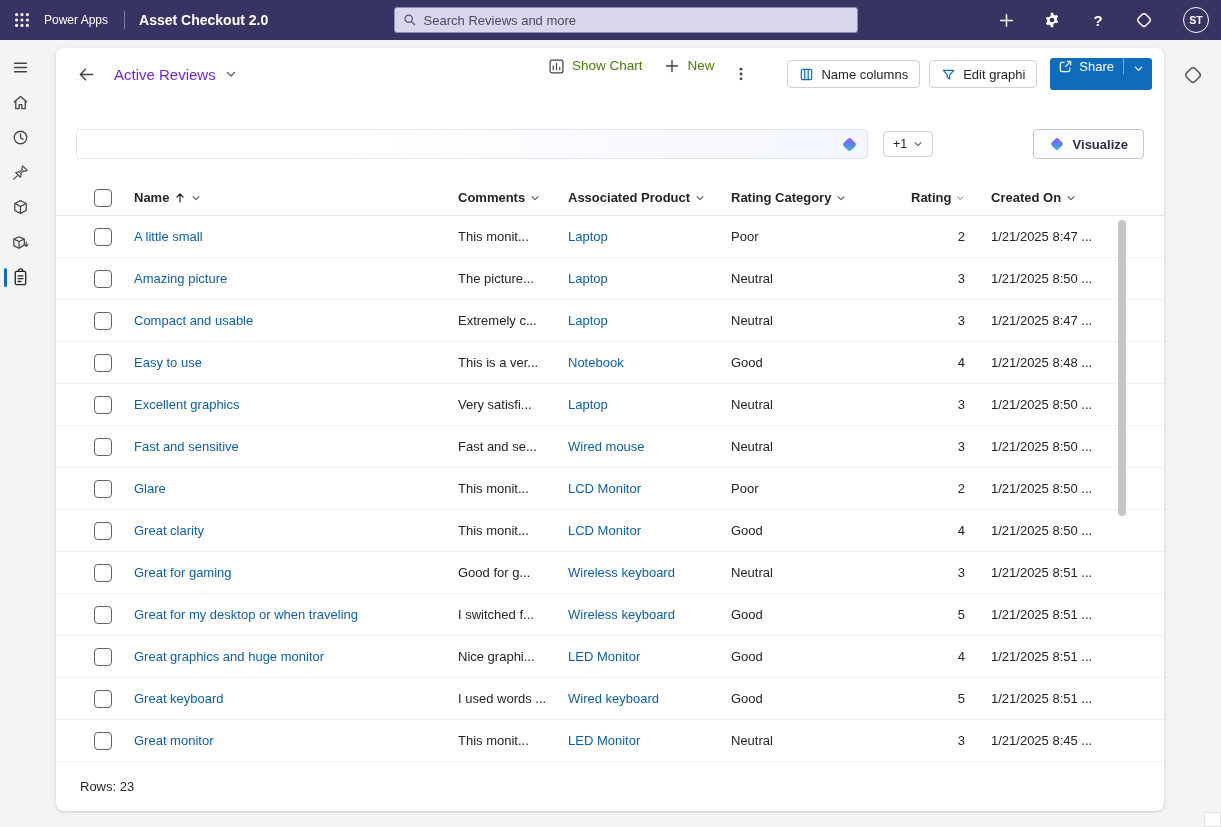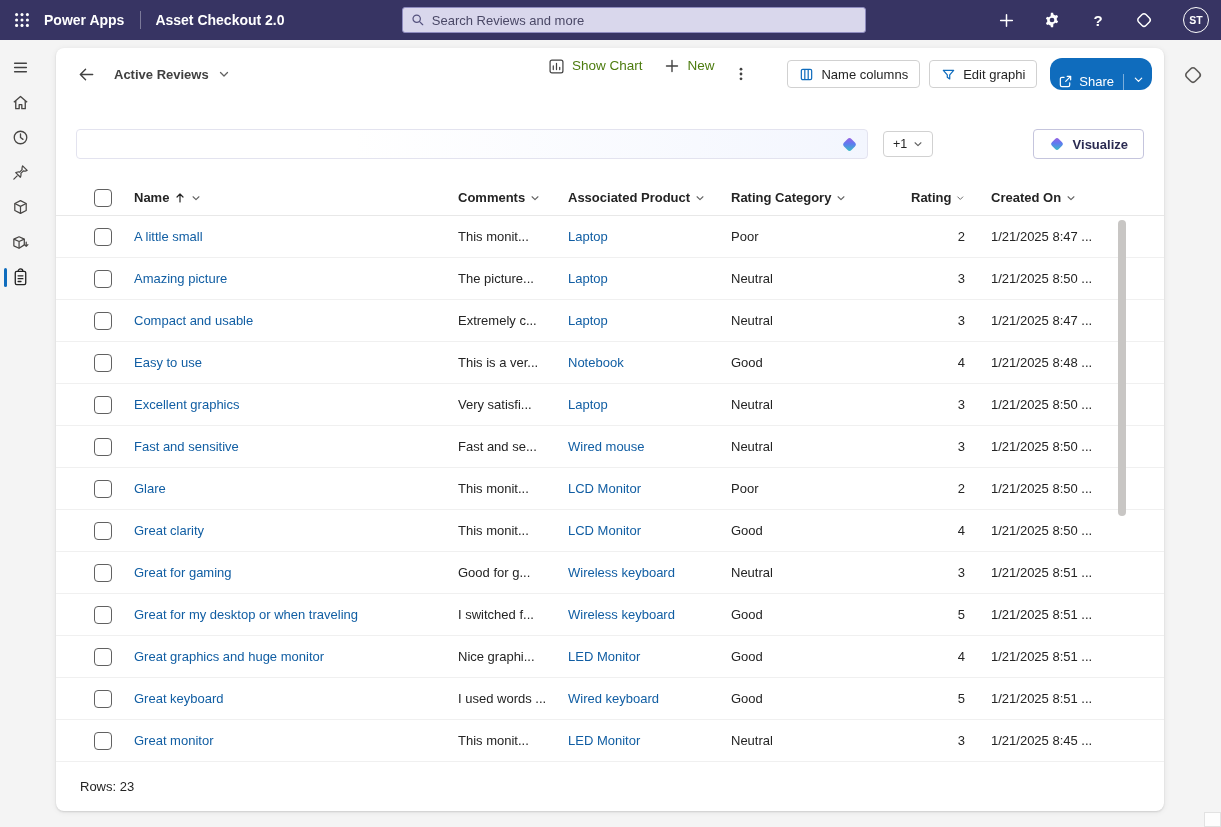--- a/index.html
+++ b/index.html
@@ -3,21 +3,21 @@
 <meta charset="utf-8">
 <style>
   *{box-sizing:border-box;margin:0;padding:0}
   html,body{width:1221px;height:827px}
   body{font-family:"Liberation Sans",sans-serif;background:#f4f4f4;position:relative;overflow:hidden;color:#242424}
   button{font-family:inherit}
 
   
   .topbar{position:absolute;top:0;left:0;right:0;height:40px;background:#373463;display:flex;align-items:center;color:#fff;z-index:10}
   .waffle{width:44px;height:40px;display:flex;align-items:center;justify-content:center;background:none;border:0;cursor:pointer}
-  .brand{font-size:14px;font-weight:700;white-space:nowrap}
+  .brand{font-size:12px;font-weight:400;white-space:nowrap}
   .top-div{width:1px;height:18px;background:rgba(255,255,255,.35);margin:0 14px 0 16px}
   .appname{font-size:14px;font-weight:600;white-space:nowrap}
   .topbar-center{flex:1;display:flex;justify-content:center;min-width:0}
   .top-search{width:464px;height:26px;background:#d9d7ec;border:1px solid #8f8cbf;border-radius:3px;display:flex;align-items:center;padding:0 8px;gap:7px}
   .top-search input{flex:1;border:0;background:transparent;font-size:13px;color:#2e2c4a;outline:none;font-family:inherit;min-width:0}
   .top-search input::placeholder{color:#4a4866}
   .top-actions{display:flex;align-items:center}
   .top-btn{width:46px;height:40px;display:flex;align-items:center;justify-content:center;background:none;border:0;cursor:pointer;color:#fff}
   .help-glyph{font-size:15px;font-weight:600;color:#fff}
   .avatar{width:26px;height:26px;border-radius:50%;border:1.5px solid #fff;display:flex;align-items:center;justify-content:center;font-size:10.5px;font-weight:700;color:#fff;margin:0 12px 0 16px;background:transparent;cursor:pointer}
@@ -27,26 +27,26 @@
   .side-item{position:relative;height:35px;display:flex;align-items:center;justify-content:center;background:none;border:0;cursor:pointer;color:#484644}
   .side-item.active::before{content:"";position:absolute;left:4px;top:8px;bottom:8px;width:2.5px;background:#0F6CBD;border-radius:2px}
 
   
   .card{position:absolute;left:56px;top:48px;right:57px;bottom:16px;background:#fff;border-radius:8px;box-shadow:0 1px 2px rgba(0,0,0,.12),0 1px 6px rgba(0,0,0,.07);overflow:hidden}
 
   
   .cmdbar{height:52px;display:flex;align-items:center;padding:0 12px 0 14px}
   .icon-btn{width:32px;height:32px;border:0;background:none;display:flex;align-items:center;justify-content:center;border-radius:4px;cursor:pointer}
   .view-title{display:flex;align-items:center;gap:9px;margin-left:12px;cursor:pointer;background:none;border:0}
-  .view-title .t{font-size:13px;font-weight:700;color:#404040;white-space:nowrap}
+  .view-title .t{font-size:15px;font-weight:400;color:#6d28d9;white-space:nowrap}
   .cmd-right{margin-left:auto;display:flex;align-items:center}
   .cmd-btn{display:flex;gap:7px;height:32px;padding:0 11px;background:none;border:0;border-radius:4px;font-size:13.5px;color:#4d7c0f;cursor:pointer;white-space:nowrap}
   .chip-btn{display:flex;align-items:center;gap:7px;height:28px;padding:0 11px;background:#fff;border:1px solid #d1d1d1;border-radius:4px;font-size:13px;color:#242424;cursor:pointer;margin-left:9px;white-space:nowrap}
   .chip-btn.first{margin-left:30px}
-  .share-btn{display:flex;align-items:flex-start;height:28px;padding:16px 8px;background:#0F6CBD;border:0;border-radius:12px;color:#fff;font-size:13px;cursor:pointer;margin-left:13px;gap:6px}
+  .share-btn{display:flex;align-items:flex-end;height:28px;padding:16px 8px;background:#0F6CBD;border:0;border-radius:3px;color:#fff;font-size:13px;cursor:pointer;margin-left:13px;gap:6px}
   .share-div{width:1px;height:16px;background:rgba(255,255,255,.45);margin:0 3px}
 
   
   .copilot-bar{margin:28px 20px 0;height:32px;display:flex;align-items:center}
   .copilot-input{position:relative;width:792px;height:30px;border:1px solid #e3e3ef;border-radius:4px;background:linear-gradient(90deg,#ffffff 35%,#f3f6fe);display:flex;align-items:center}
   .copilot-input input{flex:1;border:0;background:none;outline:none;font-size:13px;padding:0 34px 0 12px;color:#242424;font-family:inherit}
   .copilot-input input::placeholder{color:#707070}
   .copilot-input .in-icon{position:absolute;right:9px;top:6px}
   .records-chip{display:flex;align-items:center;gap:6px;height:26px;padding:0 9px;border:1px solid #d1d1d1;border-radius:4px;background:#fff;font-size:12.5px;color:#242424;margin-left:15px;cursor:pointer}
   .visualize-btn{margin-left:auto;display:flex;align-items:center;gap:8px;height:30px;padding:0 15px;border:1px solid #c5c5dd;border-radius:4px;background:#fff;font-size:13px;font-weight:600;color:#2b2b52;cursor:pointer}

